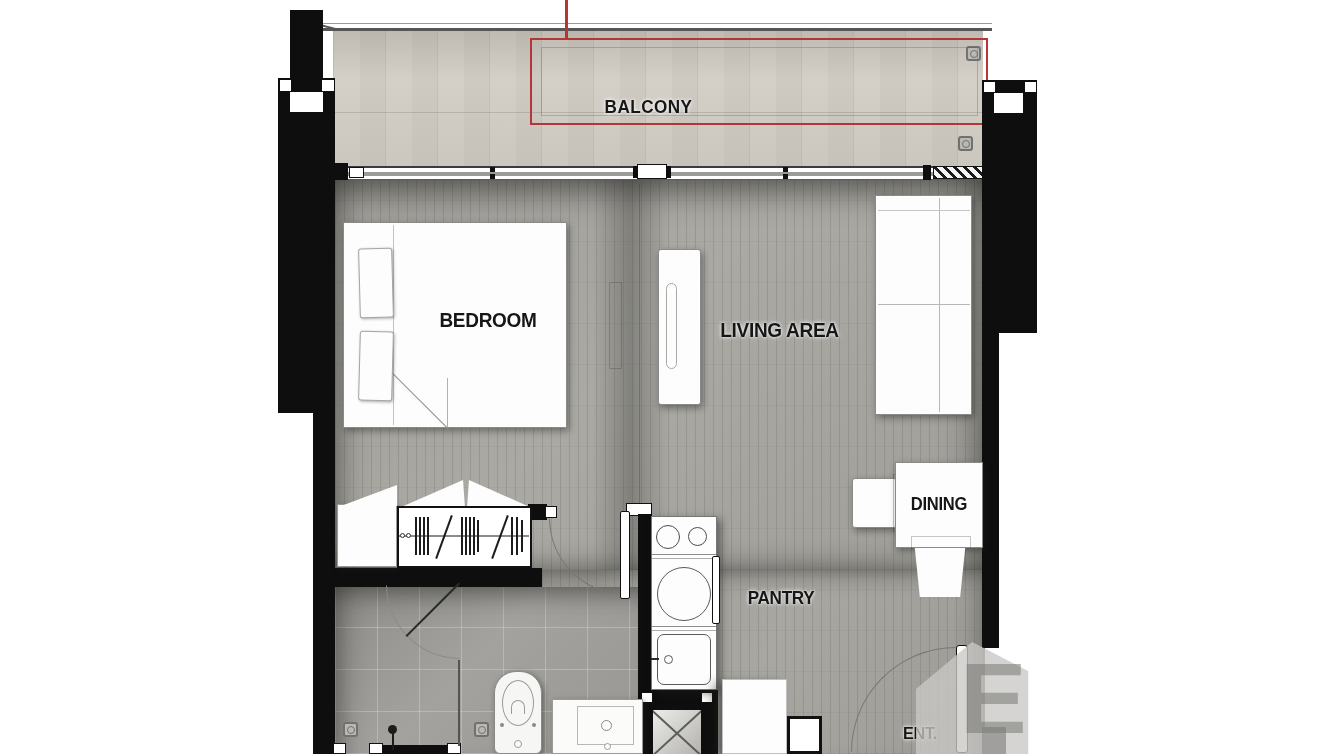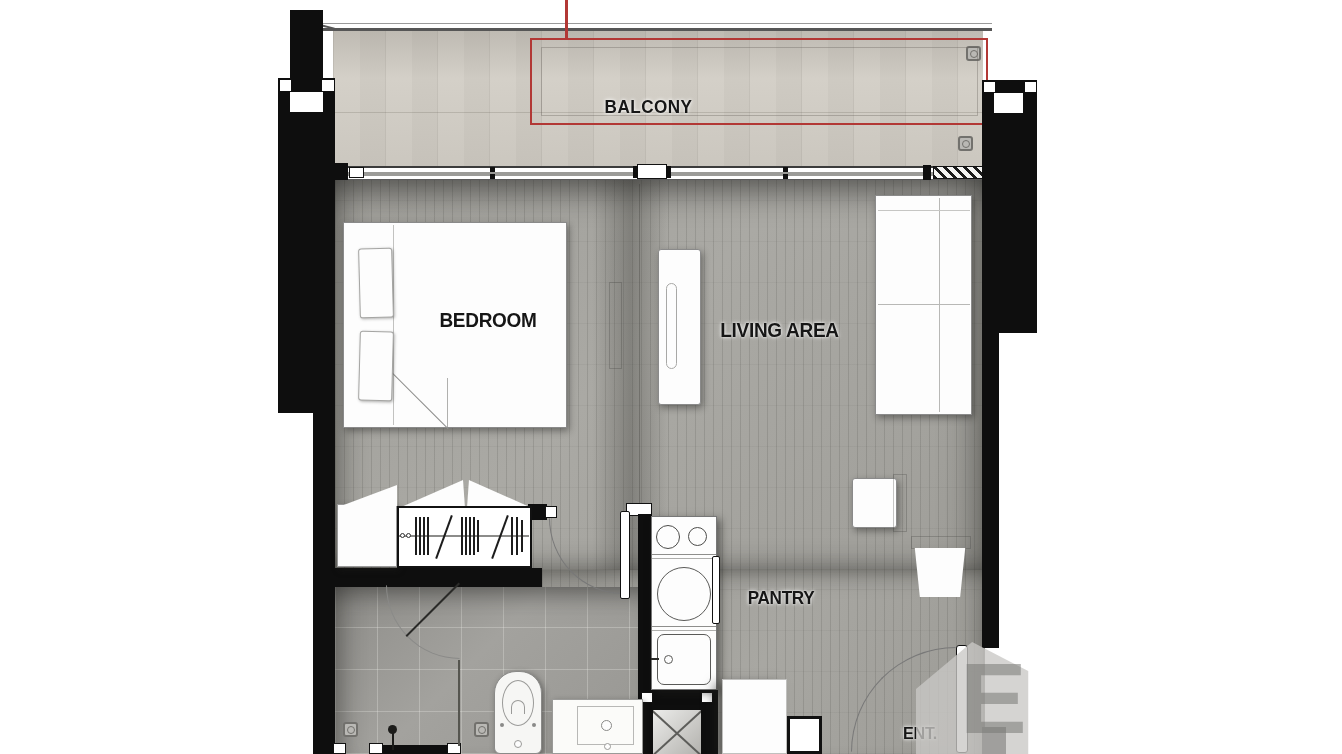--- a/index.html
+++ b/index.html
@@ -185,20 +185,23 @@
   </div>
   <div class="label" style="left:712px;top:319px;width:135px;font-size:20px;transform:scaleX(0.95);">LIVING AREA</div>
   <div class="furn" style="left:875px;top:195px;width:97px;height:220px;">
     <div class="abs" style="left:63px;top:2px;width:1px;height:214px;background:#b8b8b6;"></div>
     <div class="abs" style="left:2px;top:108px;width:92px;height:1px;background:#b8b8b6;"></div>
     <div class="abs" style="left:2px;top:14px;width:92px;height:1px;background:#c6c6c4;"></div>
   </div>
 
   <div class="furn" style="left:852px;top:478px;width:45px;height:50px;border-radius:3px;"></div>
   <div class="ghost" style="left:893px;top:474px;width:14px;height:58px;"></div>
+  <div class="furn" style="left:895px;top:462px;width:88px;height:86px;">
+    <div class="label" style="left:0;top:31px;width:86px;font-size:18px;transform:scaleX(0.92);">DINING</div>
+  </div>
   <div class="ghost" style="left:911px;top:536px;width:60px;height:13px;"></div>
   <div class="abs" style="left:912px;top:548px;width:56px;height:49px;background:#fdfdfd;clip-path:polygon(5% 0,95% 0,86% 100%,14% 100%);filter:drop-shadow(1px 2px 3px rgba(30,30,28,0.5));"></div>
 
   <div class="furn" style="left:651px;top:516px;width:66px;height:174px;border-color:#777;box-shadow:4px 3px 8px rgba(30,30,28,0.5);">
     <div class="circ" style="left:4px;top:8px;width:24px;height:24px;border:1.6px solid #4c4c4a;"></div>
     <div class="circ" style="left:36px;top:10px;width:19px;height:19px;border:1.6px solid #4c4c4a;"></div>
     <div class="abs" style="left:0;top:37px;width:100%;height:1px;background:#8e8e8c;"></div>
     <div class="abs" style="left:0;top:41px;width:100%;height:1px;background:#aeaeac;"></div>
     <div class="circ" style="left:5px;top:50px;width:54px;height:54px;border:1.6px solid #5a5a58;"></div>
     <div class="abs" style="left:0;top:109px;width:100%;height:1px;background:#8e8e8c;"></div>

